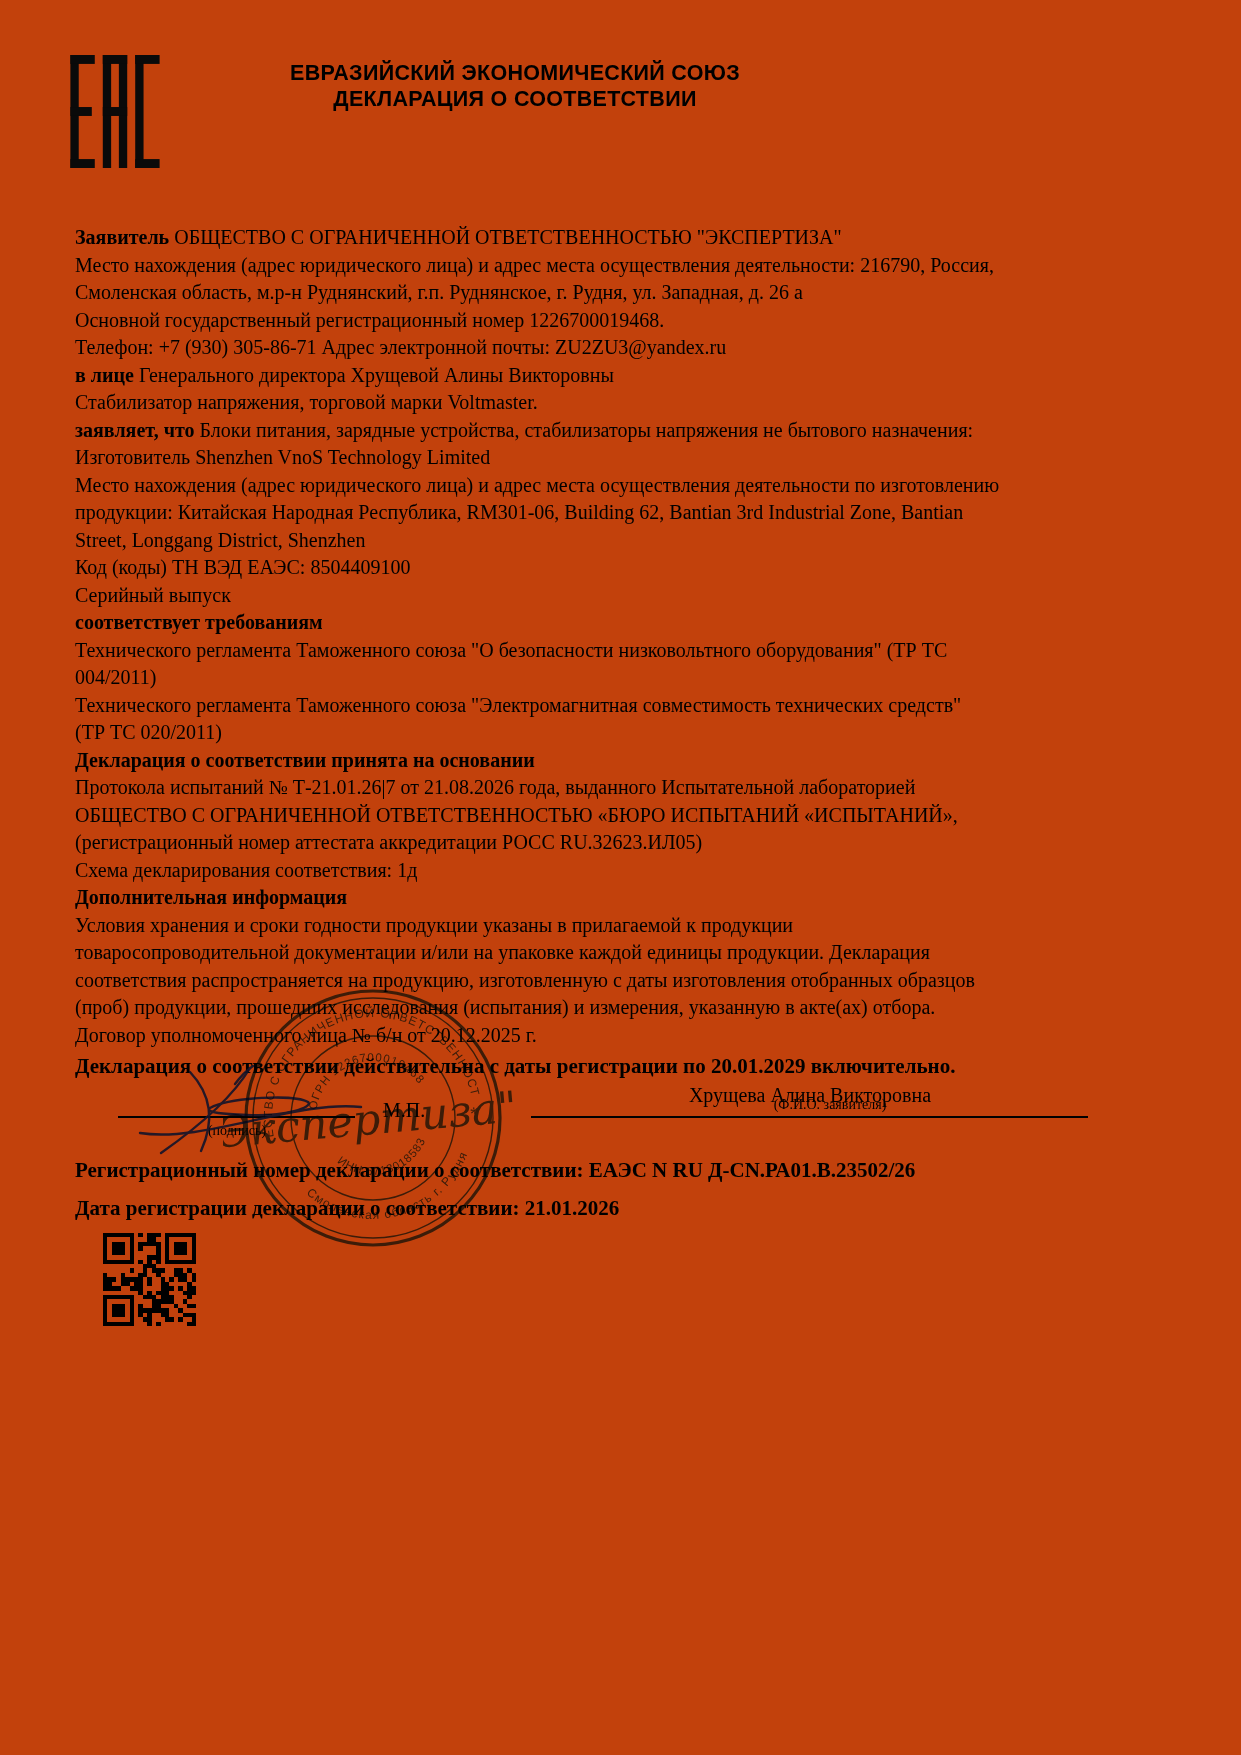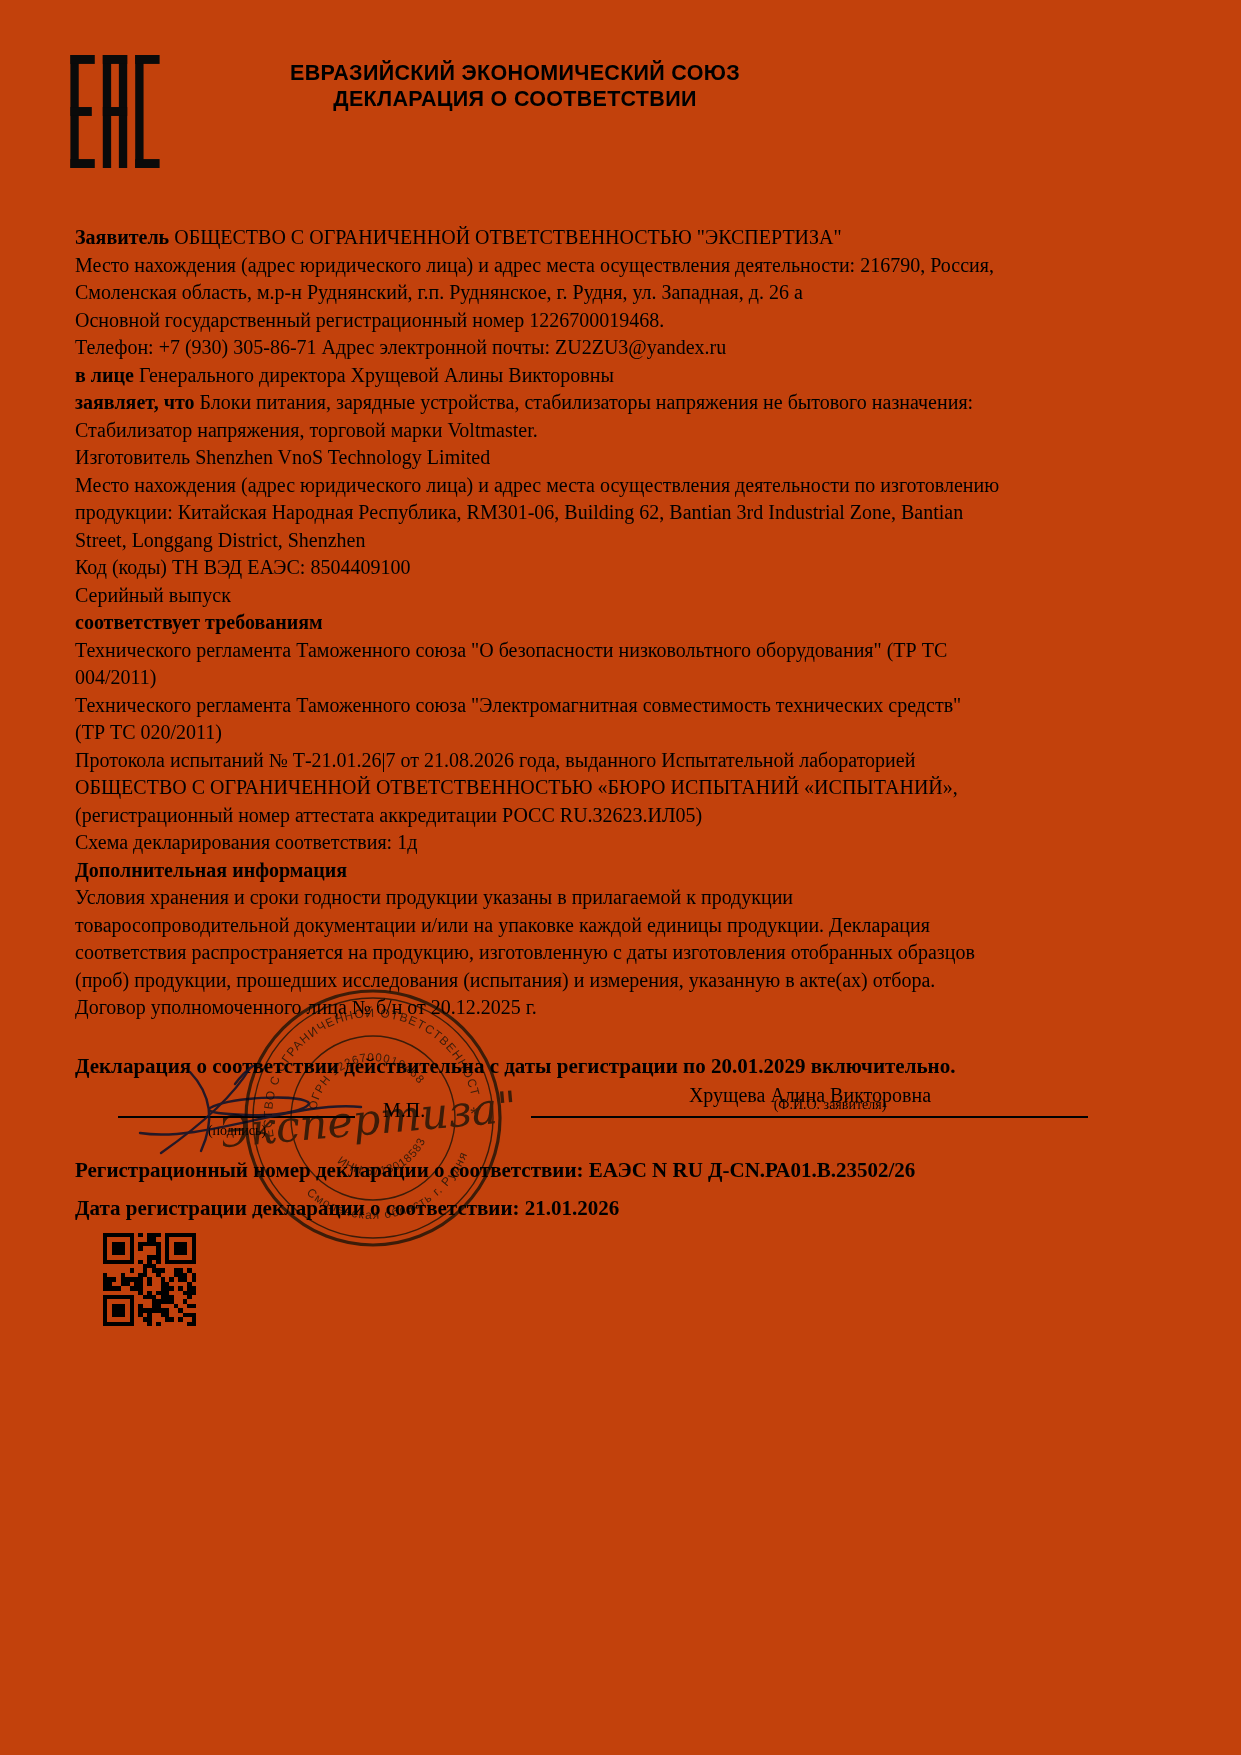--- a/index.html
+++ b/index.html
@@ -82,33 +82,34 @@
     <div>ДЕКЛАРАЦИЯ О СООТВЕТСТВИИ</div>
   </div>
 
   <div class="body-text" id="body-lines">
       <div class="doc-line"><b>Заявитель</b><span> ОБЩЕСТВО С ОГРАНИЧЕННОЙ ОТВЕТСТВЕННОСТЬЮ "ЭКСПЕРТИЗА"</span></div>
       <div class="doc-line"><span>Место нахождения (адрес юридического лица) и адрес места осуществления деятельности: 216790, Россия,</span></div>
       <div class="doc-line"><span>Смоленская область, м.р-н Руднянский, г.п. Руднянское, г. Рудня, ул. Западная, д. 26 а</span></div>
       <div class="doc-line"><span>Основной государственный регистрационный номер 1226700019468.</span></div>
       <div class="doc-line"><span>Телефон: +7 (930) 305-86-71 Адрес электронной почты: ZU2ZU3@yandex.ru</span></div>
       <div class="doc-line"><b>в лице</b><span> Генерального директора Хрущевой Алины Викторовны</span></div>
+      <div class="doc-line"><span>Стабилизатор напряжения, торговой марки Voltmaster.</span></div>
       <div class="doc-line"><b>заявляет, что</b><span> Блоки питания, зарядные устройства, стабилизаторы напряжения не бытового назначения:</span></div>
-      <div class="doc-line"><span>Стабилизатор напряжения, торговой марки Voltmaster.</span></div>
       <div class="doc-line"><span>Изготовитель Shenzhen VnoS Technology Limited</span></div>
       <div class="doc-line"><span>Место нахождения (адрес юридического лица) и адрес места осуществления деятельности по изготовлению</span></div>
       <div class="doc-line"><span>продукции: Китайская Народная Республика, RM301-06, Building 62, Bantian 3rd Industrial Zone, Bantian</span></div>
       <div class="doc-line"><span>Street, Longgang District, Shenzhen</span></div>
       <div class="doc-line"><span>Код (коды) ТН ВЭД ЕАЭС: 8504409100</span></div>
       <div class="doc-line"><span>Серийный выпуск</span></div>
       <div class="doc-line bold-line"><b>соответствует требованиям</b></div>
       <div class="doc-line"><span>Технического регламента Таможенного союза "О безопасности низковольтного оборудования" (ТР ТС</span></div>
       <div class="doc-line"><span>004/2011)</span></div>
       <div class="doc-line"><span>Технического регламента Таможенного союза "Электромагнитная совместимость технических средств"</span></div>
       <div class="doc-line"><span>(ТР ТС 020/2011)</span></div>
+      <div class="doc-line bold-line"><b>Декларация о соответствии принята на основании</b></div>
       <div class="doc-line"><span>Протокола испытаний № Т-21.01.26|7 от 21.08.2026 года, выданного Испытательной лабораторией</span></div>
       <div class="doc-line"><span>ОБЩЕСТВО С ОГРАНИЧЕННОЙ ОТВЕТСТВЕННОСТЬЮ «БЮРО ИСПЫТАНИЙ «ИСПЫТАНИЙ»,</span></div>
       <div class="doc-line"><span>(регистрационный номер аттестата аккредитации РОСС RU.32623.ИЛ05)</span></div>
       <div class="doc-line"><span>Схема декларирования соответствия: 1д</span></div>
       <div class="doc-line bold-line"><b>Дополнительная информация</b></div>
       <div class="doc-line"><span>Условия хранения и сроки годности продукции указаны в прилагаемой к продукции</span></div>
       <div class="doc-line"><span>товаросопроводительной документации и/или на упаковке каждой единицы продукции. Декларация</span></div>
       <div class="doc-line"><span>соответствия распространяется на продукцию, изготовленную с даты изготовления отобранных образцов</span></div>
       <div class="doc-line"><span>(проб) продукции, прошедших исследования (испытания) и измерения, указанную в акте(ах) отбора.</span></div>
       <div class="doc-line"><span>Договор уполномоченного лица № б/н от 20.12.2025 г.</span></div>

